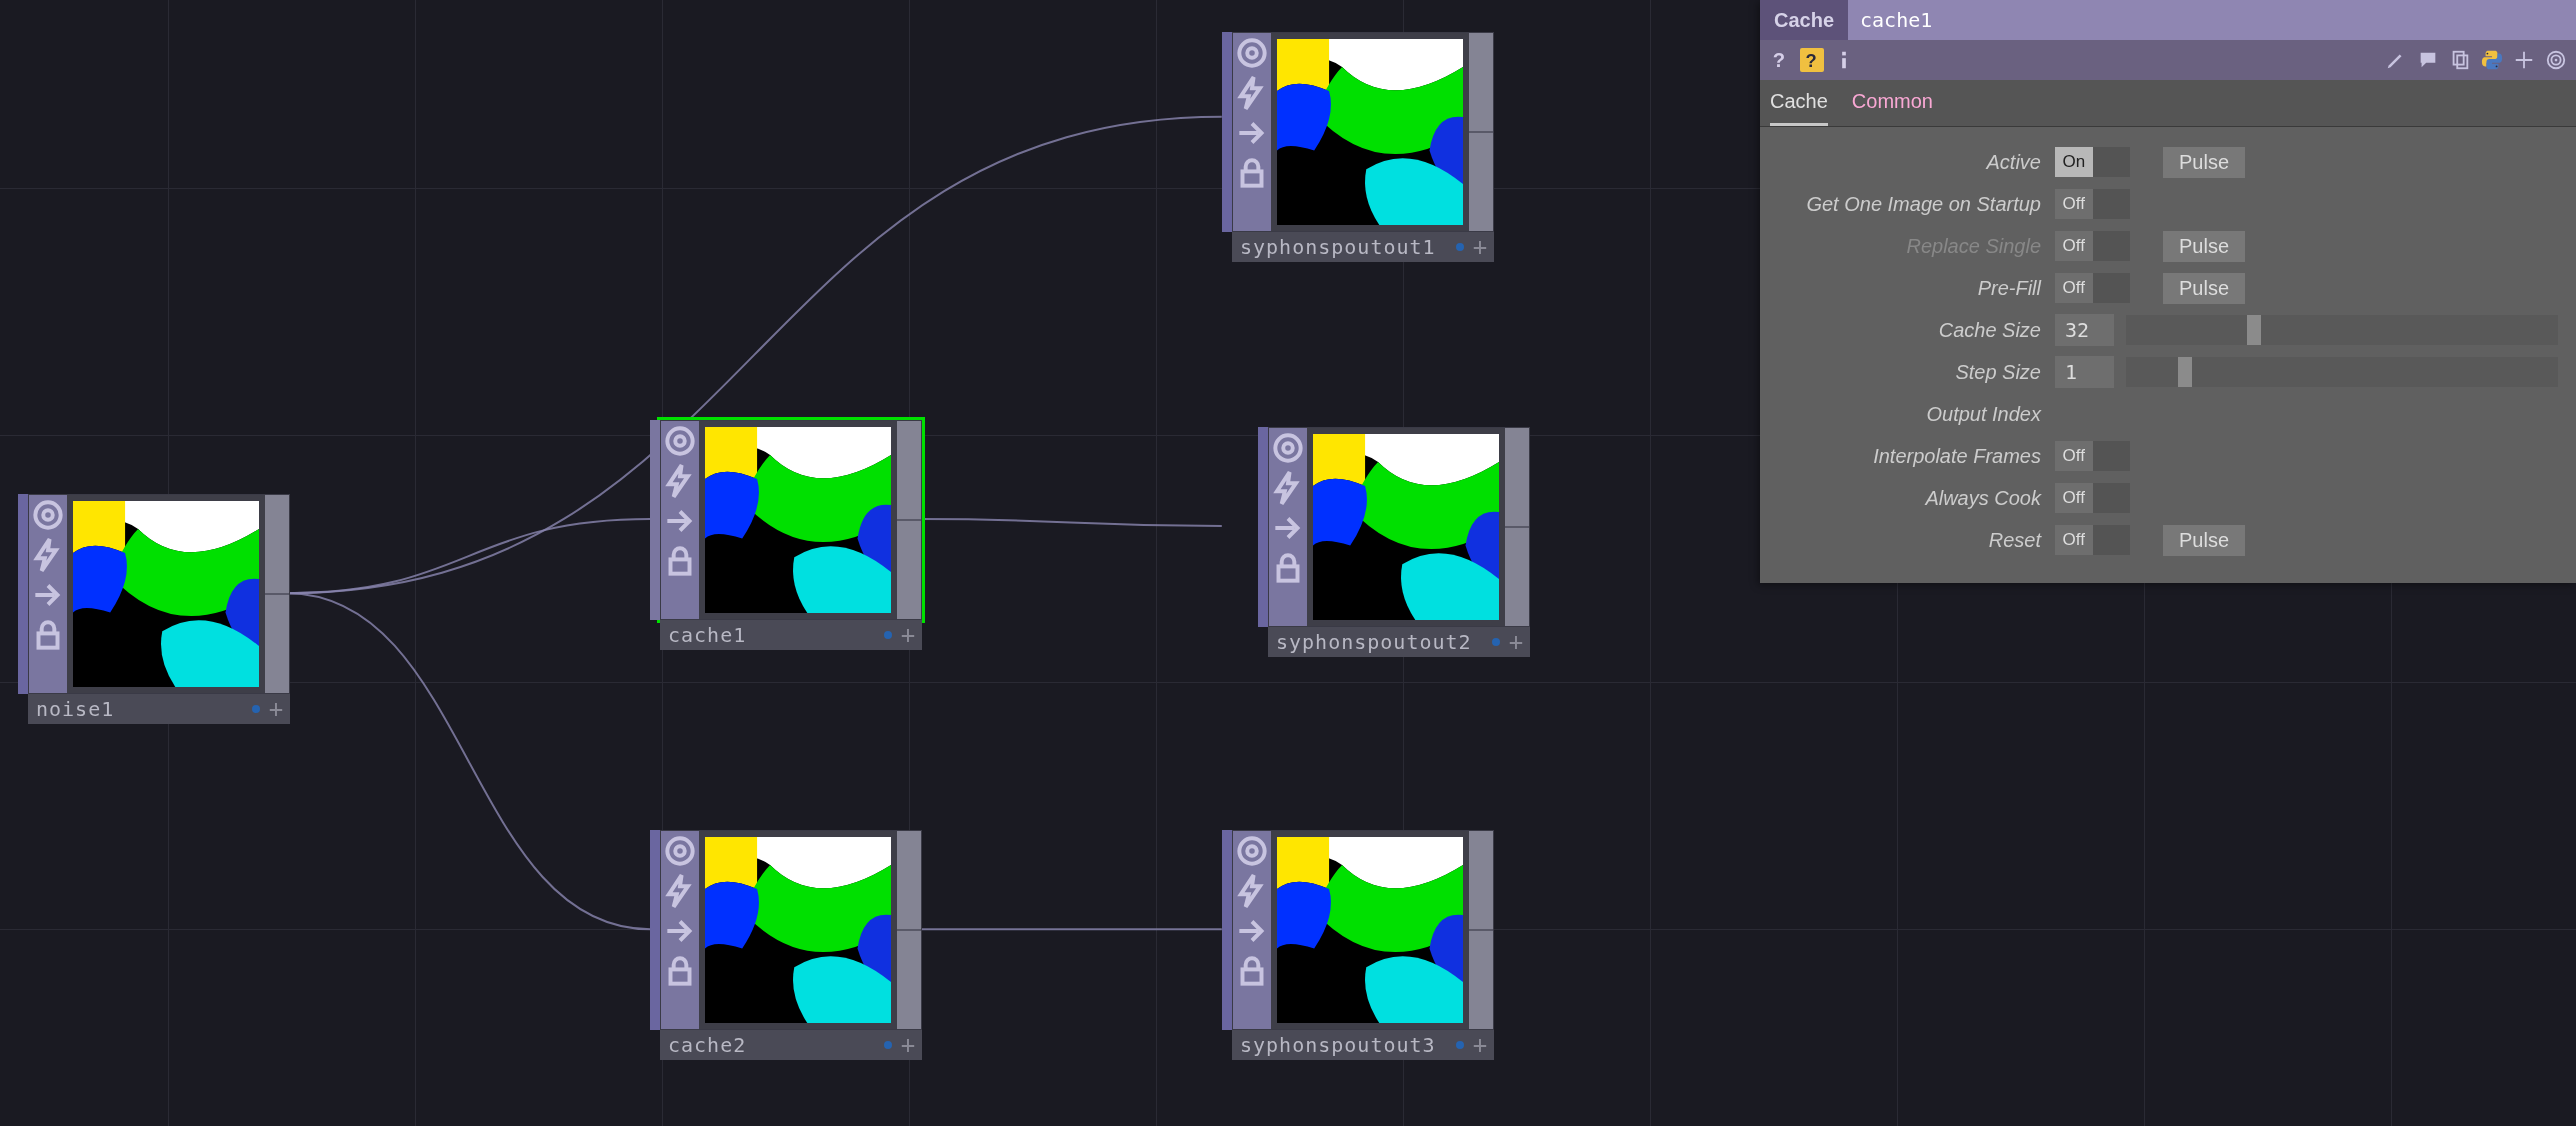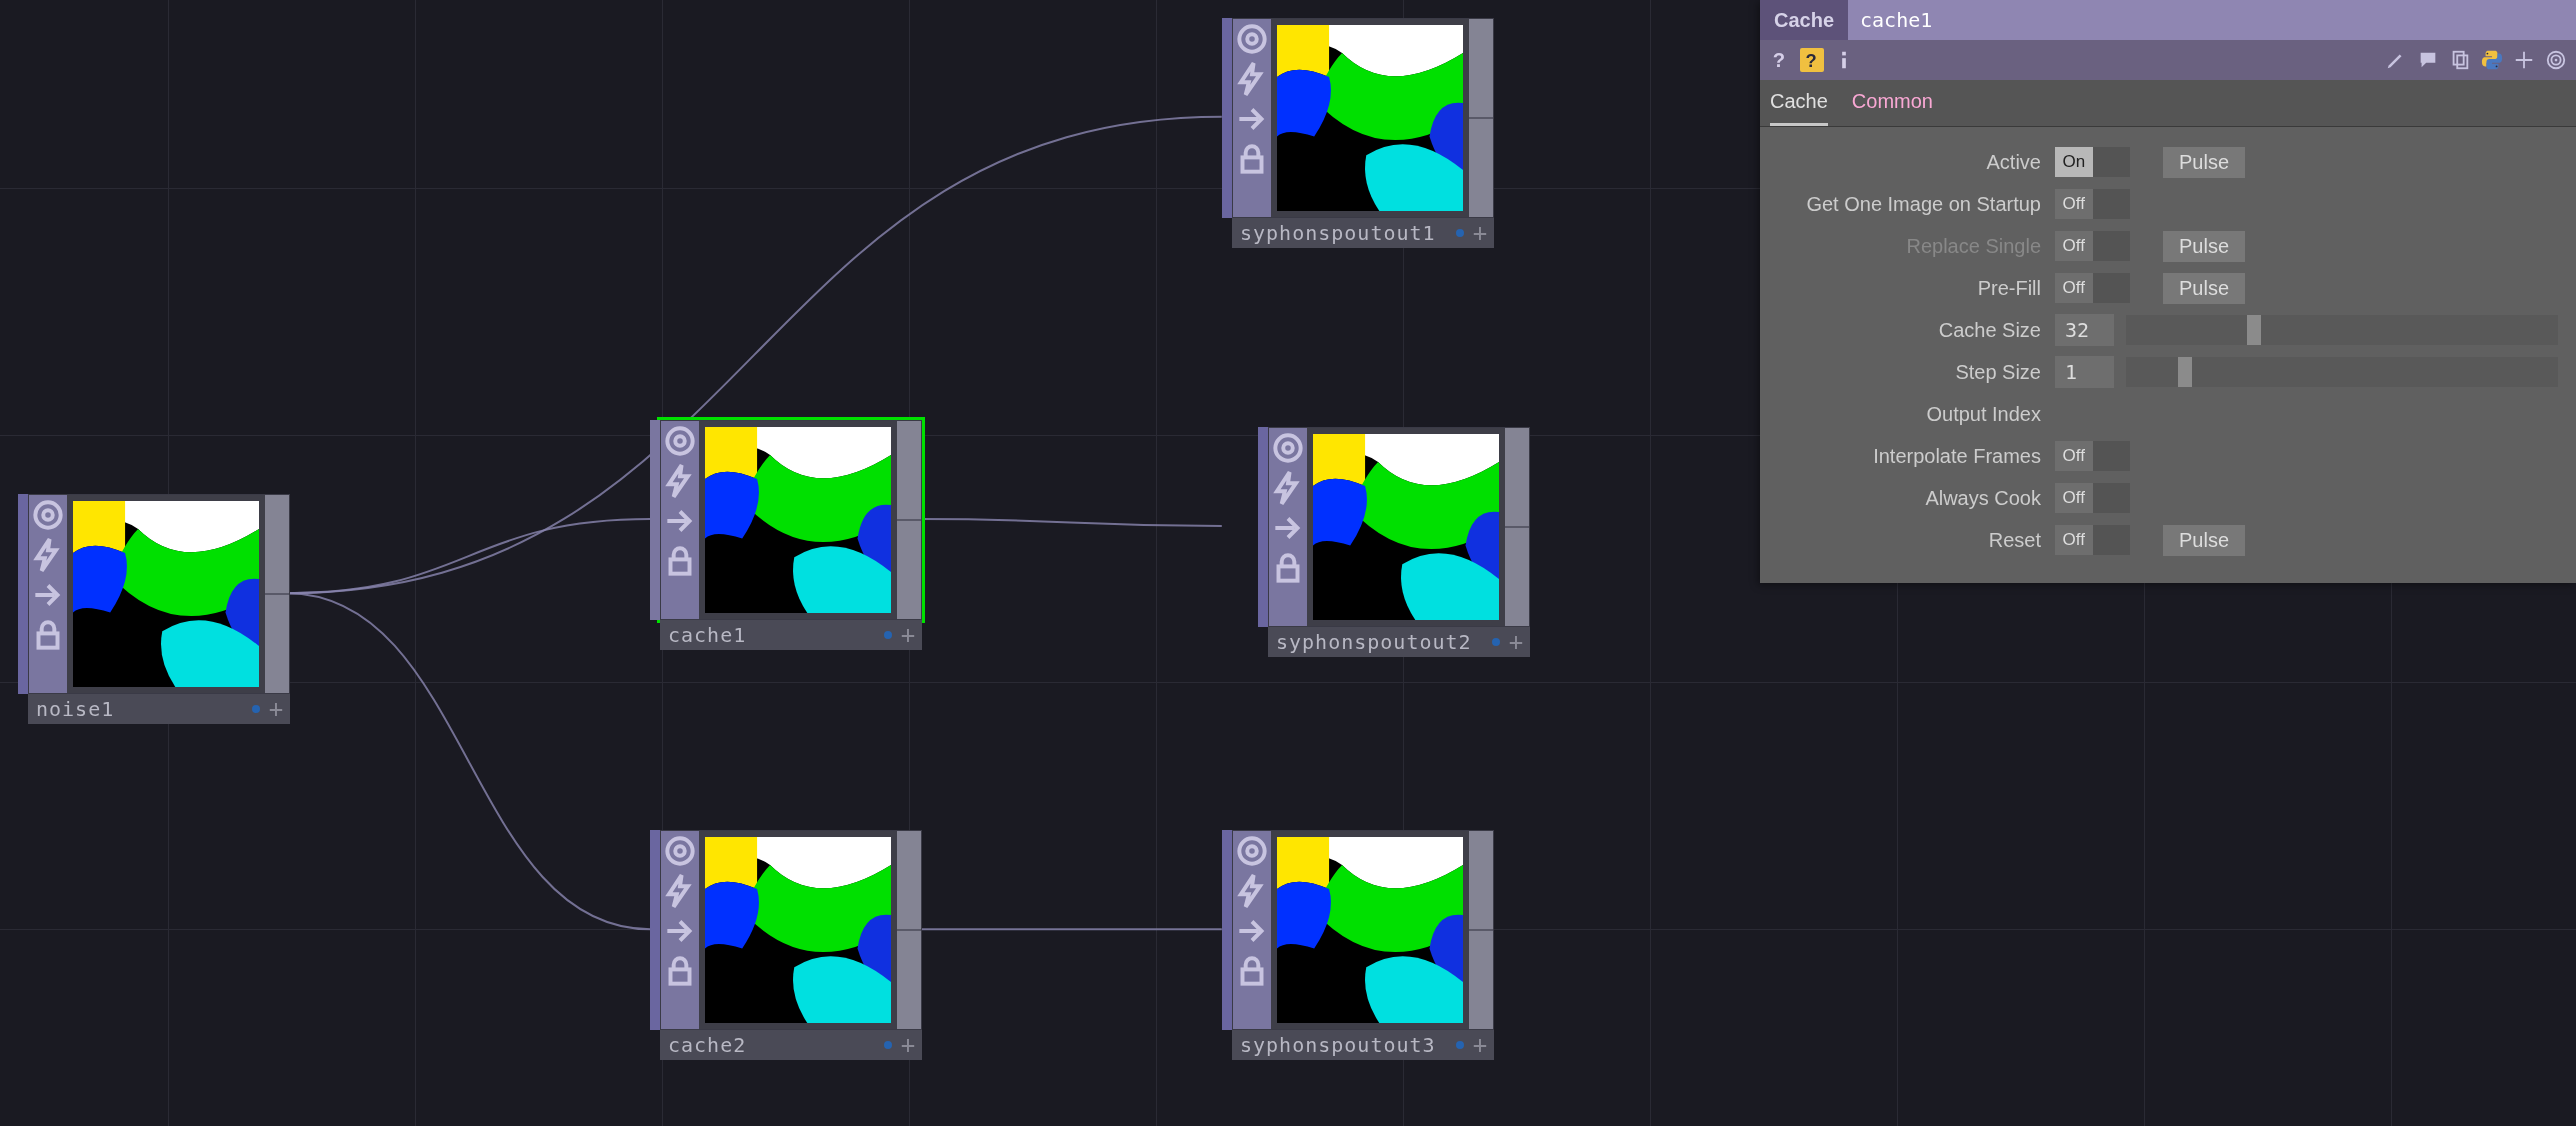--- a/index.html
+++ b/index.html
@@ -77,21 +77,21 @@
   .panel-icons .ileft { display:flex; gap:8px; align-items:center; }
   .panel-icons .ispace { flex:1; }
   .panel-icons .iright { display:flex; gap:8px; align-items:center; }
   .pic { width:24px; height:24px; display:flex; align-items:center; justify-content:center; }
   .pic svg { width:22px; height:22px; }
   .tabs { background:#555; display:flex; border-bottom:1px solid #3a3a3a; padding:0 10px; gap:24px; }
   .tab { padding:10px 0; color:#f9a8d4; cursor:pointer; }
   .tab.active { color:#e0e0e0; border-bottom:3px solid #c8c8c8; }
   .params { background:#606060; padding:14px 18px 22px 18px; }
   .prow { display:flex; align-items:center; height:42px; }
-  .plabel { width:277px; text-align:right; padding-right:14px; color:#ccc; }
+  .plabel { width:277px; text-align:right; padding-right:14px; color:#ccc;font-style:italic; }
   .plabel.dim { color:#888; }
   .pctrl { display:flex; gap:12px; align-items:center; flex:1; }
   .tog { width:75px; height:30px; display:flex; }
   .tog .half { flex:1; display:flex; align-items:center; justify-content:center; font-size:17px; }
   .tog .on { background:#4e4e4e; color:#aaa; }
   .tog .off { background:#6e6e6e; color:#ddd; }
   .tog.is-on .on { background:#b0b0b0; color:#222; }
   .btn { background:#787878; padding:4px 16px; color:#ddd; cursor:pointer;margin-left:21px; }
   .numfield { background:#6e6e6e; color:#ddd; padding:4px 10px; min-width:59px; font-family:monospace; }
   .slider { flex:1; height:30px; background:#595959; position:relative; }
@@ -254,21 +254,21 @@
           <div class="half"></div>
           <div class="half"></div>
         </div>
       </div>
       <div class="title-bar">
         <div class="label">cache2</div>
         <div class="dot"></div>
         <div class="add">+</div>
       </div>
     </div>
-    <div class="node" style="left: 1232px; top: 18px;">
+    <div class="node" style="left: 1232px; top: 32px;">
       <div class="node-body">
         <div class="conn-left"></div>
         <div class="in-col">
           <div class="ctl">
             <svg viewBox="0 0 24 24">
               <circle cx="12" cy="12" r="8"></circle>
               <circle cx="12" cy="12" r="3"></circle>
             </svg>
           </div>
           <div class="ctl">

